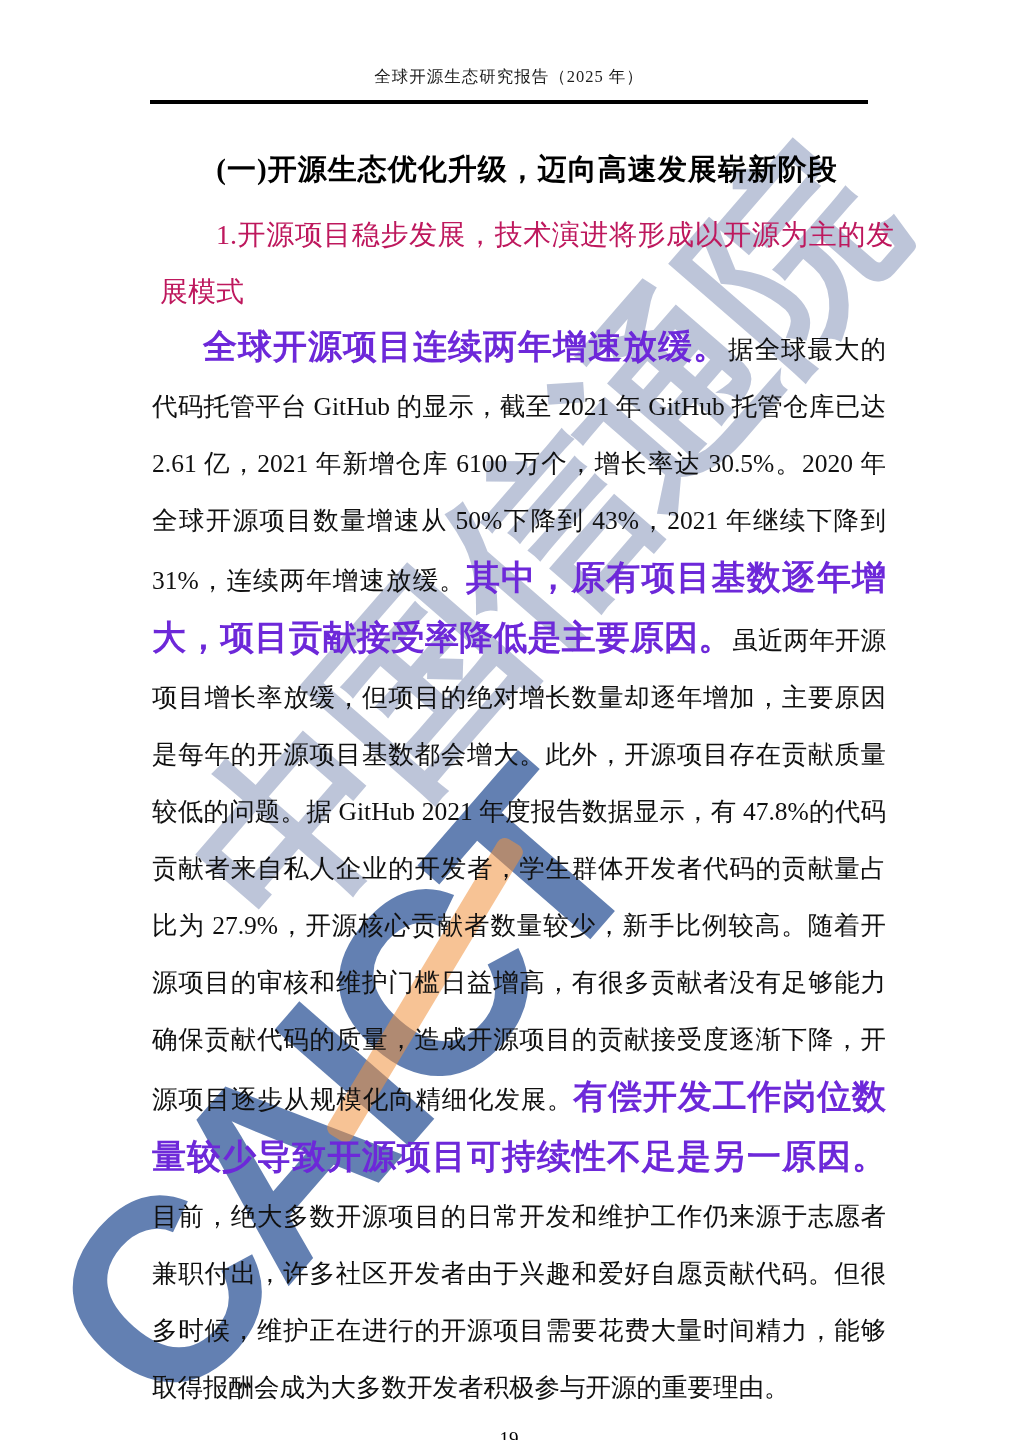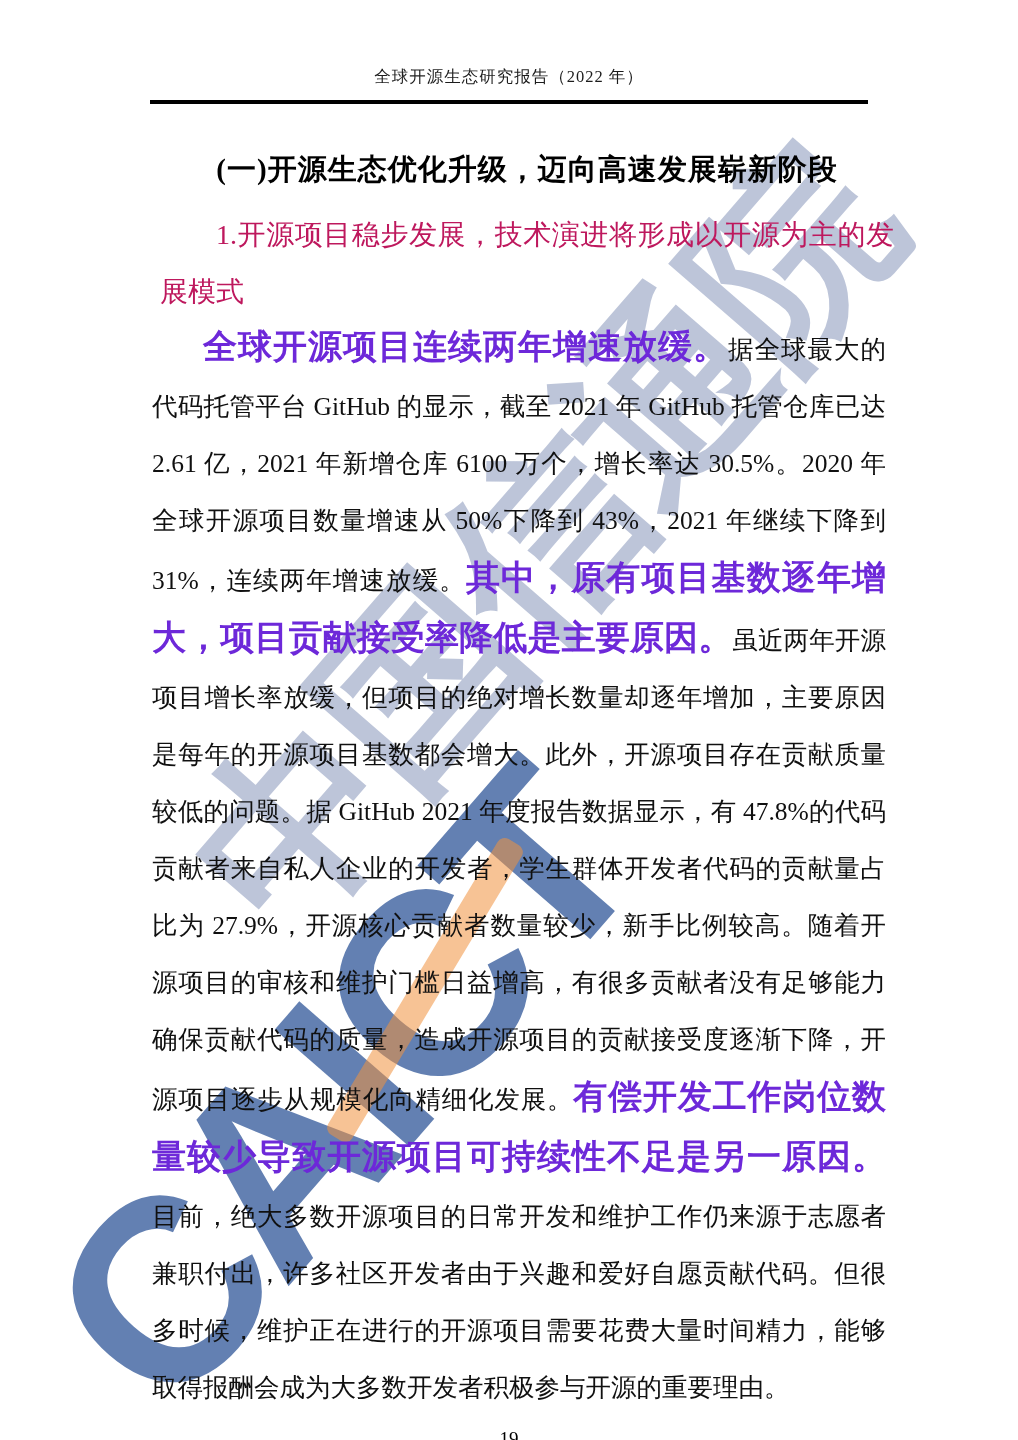--- a/index.html
+++ b/index.html
@@ -68,21 +68,21 @@
     position: absolute; top: 1428px; left: 0; width: 100%; z-index: 1;
     text-align: center; font-size: 19px; color: #000000;
   }
 </style>
 </head>
 <body>
 
 <div class="page">
 
   <div class="running-head">
-    <span>全球开源生态研究报告（2022 年）</span>
+    <span>全球开源生态研究报告（2025 年）</span>
   </div>
 
   <div class="head-rule"></div>
 
   <div class="watermark" aria-hidden="true">
     <div class="wm-en" style="color: rgba(47, 86, 152, 0.75);">CAICT</div>
     <div class="wm-slash" style="background: rgba(240, 146, 62, 0.55);"></div>
     <div class="wm-cn" style="color: rgba(98, 116, 164, 0.42);">中国信通院</div>
   </div>
 

